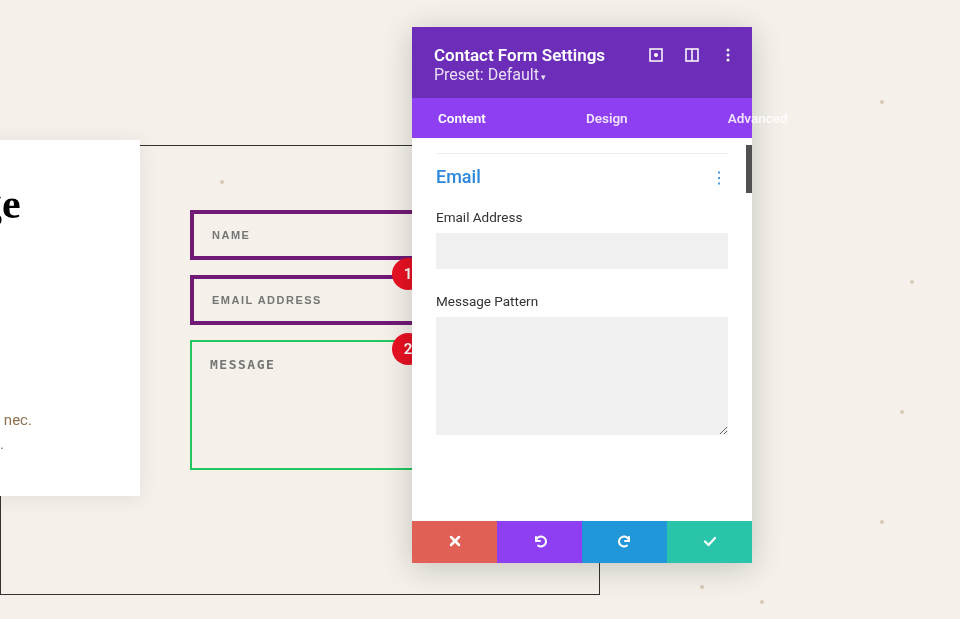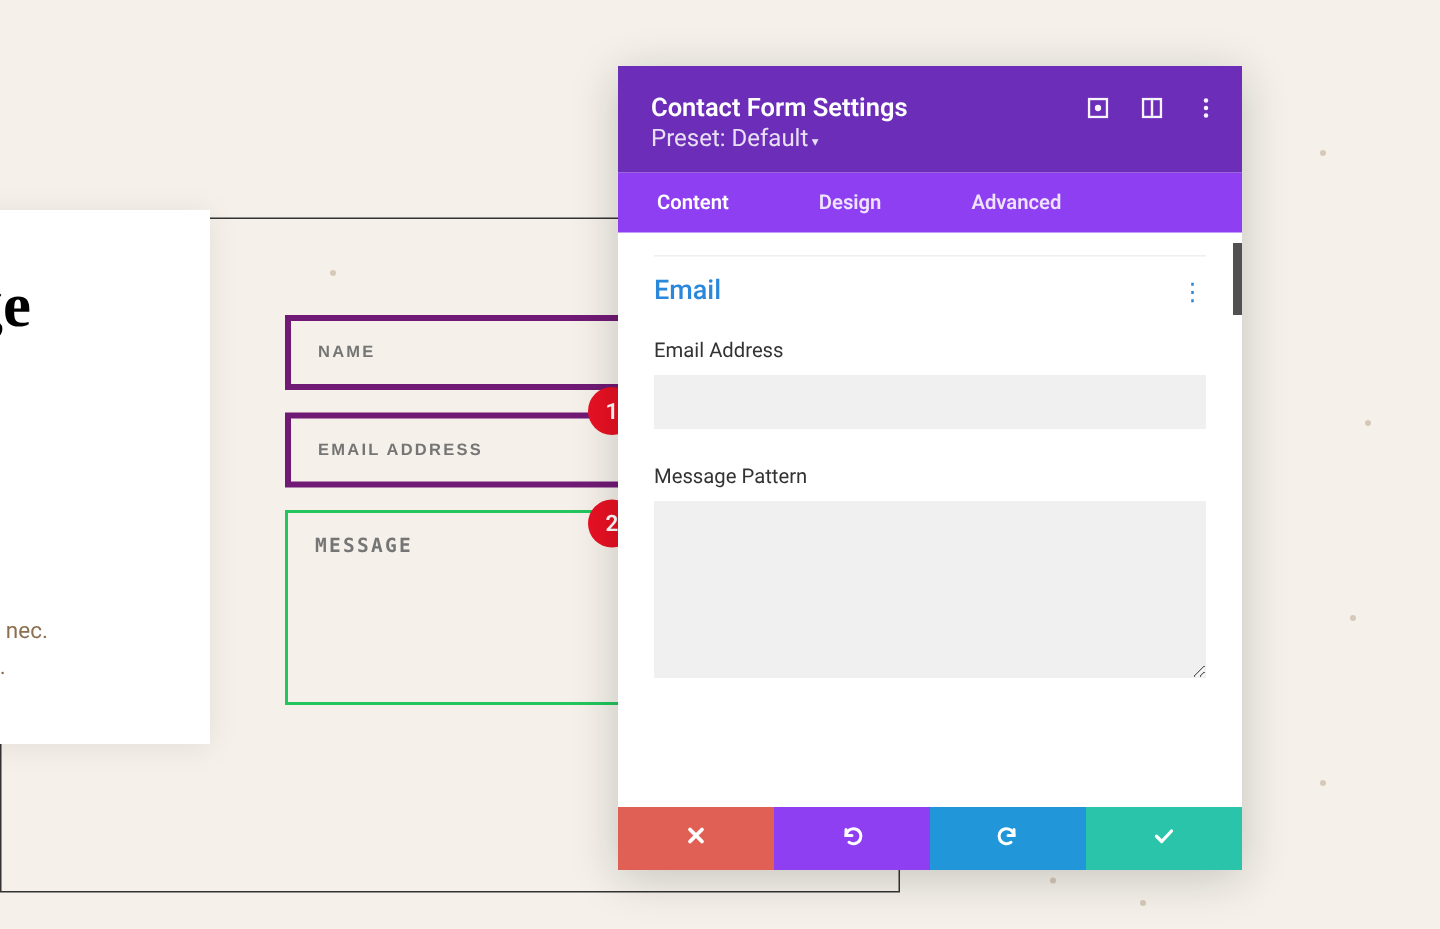--- a/index.html
+++ b/index.html
@@ -92,22 +92,22 @@
       justify-content: center;
       z-index: 50;
     }
     .callout-1 { left: 392px; top: 258px; }
     .callout-2 { left: 392px; top: 333px; }
     
     
     .panel {
       position: absolute;
       left: 412px;
-      top: 44px;
-      width: 416px;
+      top: 27px;
+      width: 340px;
       height: 536px;
       background: #fff;
       box-shadow: 0 5px 30px rgba(0,0,0,0.2);
       z-index: 100;
       display: flex;
       flex-direction: column;
     }
     
     .panel-header {
       background: #6c2eb9;
@@ -144,20 +144,21 @@
       align-items: center;
       justify-content: center;
       cursor: pointer;
       opacity: 0.95;
     }
     
     .panel-tabs {
       background: #8e3ff2;
       display: flex;
       padding: 0 8px;
+      gap: 40px;
     }
     .tab {
       color: #fff;
       padding: 12px 18px;
       font-size: 13.5px;
       font-weight: 600;
       cursor: pointer;
       opacity: 0.85;
     }
     .tab.active { opacity: 1; }

